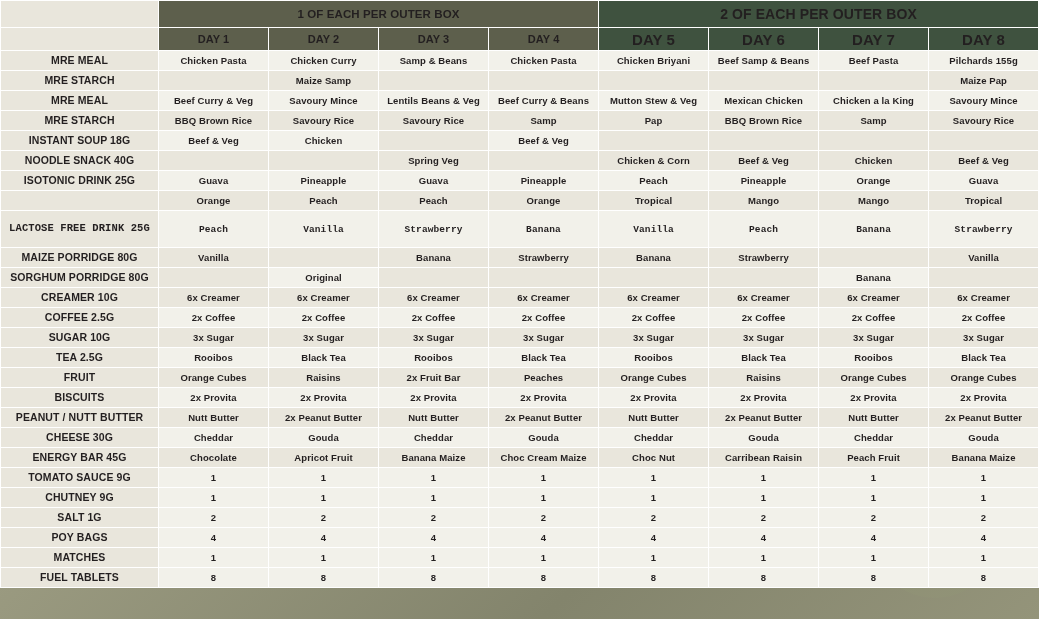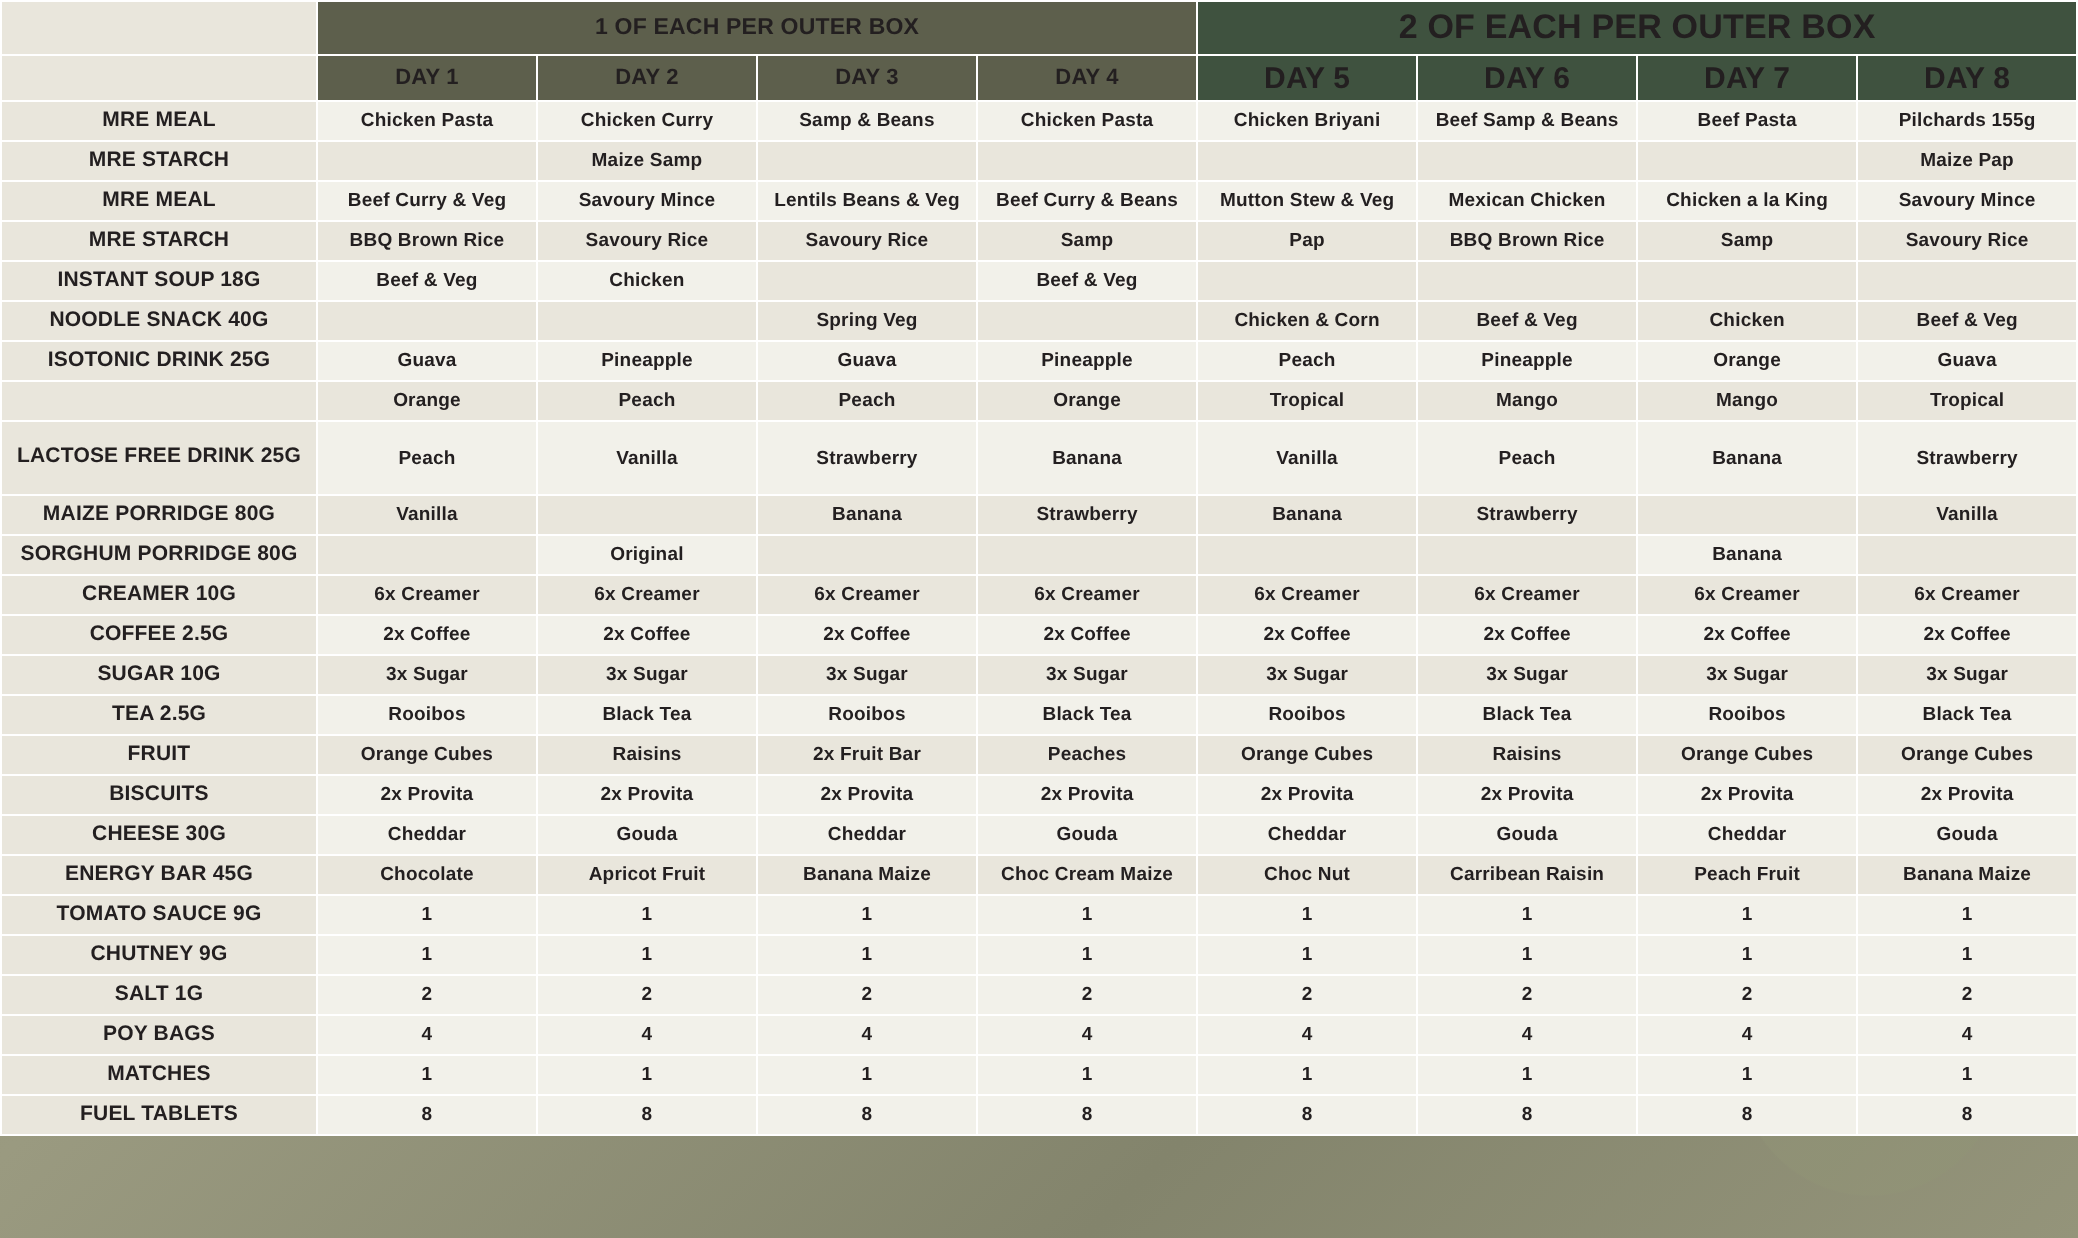--- a/index.html
+++ b/index.html
@@ -54,21 +54,21 @@
     color: #ffffff;
     font-size: 11.5px;
     font-weight: bold;
     letter-spacing: 0.6px;
     height: 26px;
     margin-left: 16px;
   }
   .hdr-group-b {
     background: #3f523f;
     color: #ffffff;
-    font-size: 17px;
+    font-size: 14px;
     font-weight: bold;
     letter-spacing: 0.6px;
     height: 26px;
   }
   .hdr-day-a {
     background: #5d5f4c;
     color: #ffffff;
     font-size: 11px;
     font-weight: bold;
     letter-spacing: 0.8px;
@@ -106,21 +106,21 @@
   }
   td.cell.tint {
     background: #e9e6dc;
   }
   td.cell.plain {
     background: #f2f1ea;
   }
   td.cell.empty {
     background: #e9e6dc;
   }
-  tr.tall td { height: 36px; }
+  tr.tall td { height: 36px; font-family: Liberation Mono, monospace; }
   tr.h19 td { height: 19px; }
 </style>
 </head>
 <body>
 
 <div id="sheet">
   <table class="grid">
     <colgroup>
       <col class="c0">
         <col class="cd">
@@ -332,20 +332,31 @@
           <td class="cell plain">2x Provita</td>
           <td class="cell plain">2x Provita</td>
           <td class="cell plain">2x Provita</td>
           <td class="cell plain">2x Provita</td>
           <td class="cell plain">2x Provita</td>
           <td class="cell plain">2x Provita</td>
           <td class="cell plain">2x Provita</td>
           <td class="cell plain">2x Provita</td>
         </tr>
         <tr class="h19">
+          <td class="rowlabel">PEANUT / NUTT BUTTER</td>
+          <td class="cell tint">Nutt Butter</td>
+          <td class="cell tint">2x Peanut Butter</td>
+          <td class="cell tint">Nutt Butter</td>
+          <td class="cell tint">2x Peanut Butter</td>
+          <td class="cell tint">Nutt Butter</td>
+          <td class="cell tint">2x Peanut Butter</td>
+          <td class="cell tint">Nutt Butter</td>
+          <td class="cell tint">2x Peanut Butter</td>
+        </tr>
+        <tr class="h19">
           <td class="rowlabel">CHEESE 30G</td>
           <td class="cell plain">Cheddar</td>
           <td class="cell plain">Gouda</td>
           <td class="cell plain">Cheddar</td>
           <td class="cell plain">Gouda</td>
           <td class="cell plain">Cheddar</td>
           <td class="cell plain">Gouda</td>
           <td class="cell plain">Cheddar</td>
           <td class="cell plain">Gouda</td>
         </tr>

